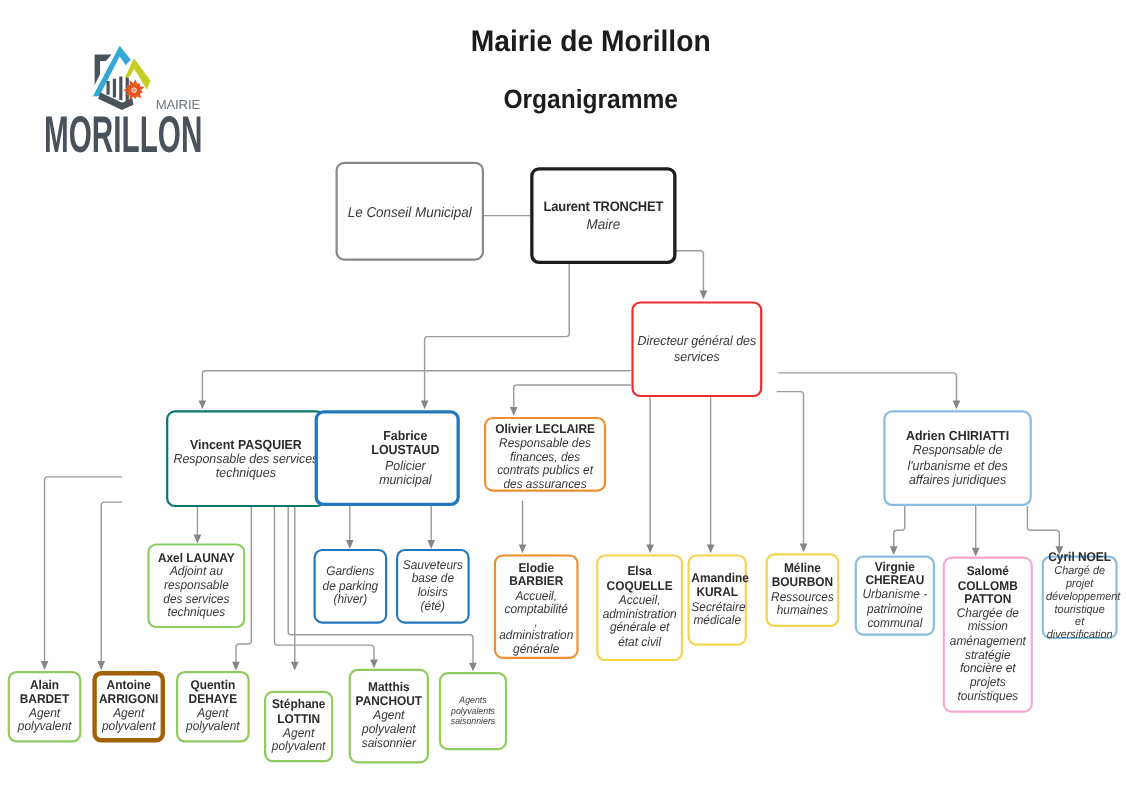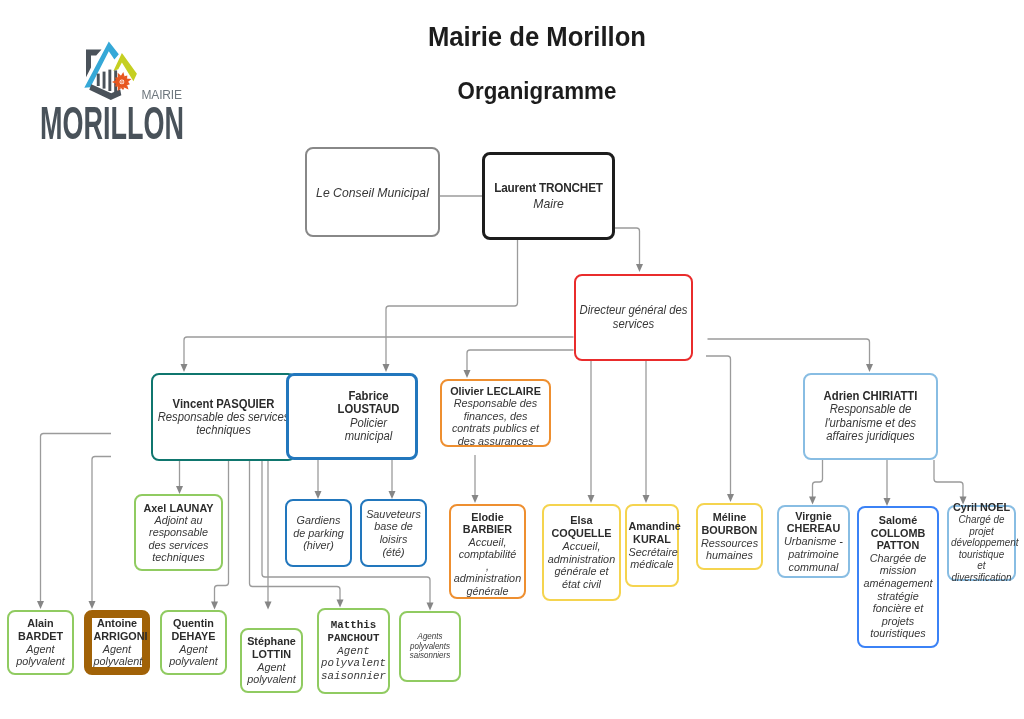--- a/index.html
+++ b/index.html
@@ -109,40 +109,40 @@
 <div class="box" style="left:625px;top:504px;width:54px;height:83px;border:2px solid #f5d44f;">
  <div class="t" style="font-size:11.5px;line-height:12.7px;"><span class="nm">Amandine<br>KURAL</span><br><span class="rl">Secrétaire<br>médicale</span></div>
   </div>
 <div class="box" style="left:696px;top:503px;width:67px;height:67px;border:2px solid #f5d44f;text-align:center;">
  <div class="t" style="font-size:11.5px;line-height:12.7px;"><span class="nm">Méline<br>BOURBON</span><br><span class="rl">Ressources<br>humaines</span></div>
   </div>
 
 <div class="box" style="left:777px;top:505px;width:73px;height:73px;border:2px solid #88bde3;">
  <div class="t" style="font-size:11.5px;line-height:12.7px;"><span class="nm">Virgnie<br>CHEREAU</span><br><span class="rl">Urbanisme -<br>patrimoine<br>communal</span></div>
   </div>
-<div class="box" style="left:857px;top:506px;width:82px;height:142px;border:2px solid #3b82f6;">
+<div class="box" style="left:857px;top:506px;width:82px;height:142px;border:2px solid #f9a8d4;">
  <div class="t" style="font-size:11.5px;line-height:12.6px;"><span class="nm">Salomé<br>COLLOMB<br>PATTON</span><br><span class="rl">Chargée de<br>mission<br>aménagement<br>stratégie<br>foncière et<br>projets<br>touristiques</span></div>
   </div>
 <div class="box" style="left:947px;top:505px;width:69px;height:76px;border:2px solid #88bde3;">
  <div class="t" style="font-size:10.5px;line-height:11.6px;"><span class="nm" style="font-size:11.5px;">Cyril NOEL</span><br><span class="rl">Chargé de<br>projet<br>développement<br>touristique<br>et<br>diversification</span></div>
   </div>
 
 <div class="box" style="left:7px;top:610px;width:67px;height:65px;border:2px solid #90cb61;">
  <div class="t" style="font-size:11.5px;line-height:12.7px;"><span class="nm">Alain<br>BARDET</span><br><span class="rl">Agent<br>polyvalent</span></div>
   </div>
-<div class="box" style="left:84px;top:610px;width:66px;height:65px;border:8px solid #a16207;">
+<div class="box" style="left:84px;top:610px;width:66px;height:65px;border:4px solid #a16207;">
  <div class="t" style="font-size:11.5px;line-height:12.7px;"><span class="nm">Antoine<br>ARRIGONI</span><br><span class="rl">Agent<br>polyvalent</span></div>
   </div>
 <div class="box" style="left:160px;top:610px;width:67px;height:65px;border:2px solid #90cb61;">
  <div class="t" style="font-size:11.5px;line-height:12.7px;"><span class="nm">Quentin<br>DEHAYE</span><br><span class="rl">Agent<br>polyvalent</span></div>
   </div>
 <div class="box" style="left:240px;top:628px;width:63px;height:65px;border:2px solid #90cb61;">
  <div class="t" style="font-size:11.5px;line-height:12.7px;"><span class="nm">Stéphane<br>LOTTIN</span><br><span class="rl">Agent<br>polyvalent</span></div>
   </div>
-<div class="box" style="left:317px;top:608px;width:73px;height:86px;border:2px solid #90cb61;font-family:Liberation Mono, monospace;">
+<div class="box" style="left:317px;top:608px;width:73px;height:86px;border:2px solid #90cb61;">
  <div class="t" style="font-size:11.5px;line-height:12.7px;"><span class="nm">Matthis<br>PANCHOUT</span><br><span class="rl">Agent<br>polyvalent<br>saisonnier</span></div>
   </div>
 <div class="box" style="left:399px;top:611px;width:62px;height:71px;border:2px solid #90cb61;">
  <div class="t rl" style="font-size:8.5px;line-height:9.5px;">Agents<br>polyvalents<br>saisonniers</div>
   </div>
 
 <svg style="position:absolute;left:0;top:0;" width="260" height="160" viewBox="0 0 260 160">
 <path d="M86,49.5 L101.5,49.5 L96.2,55.5 L91,55.5 L91,67.5 L86,77.2 Z" fill="#4a525a"></path>
 <path d="M84.3,87.8 L108.8,41.5 L118.8,54.2 L114.4,59.4 L108.8,51.3 L90.4,87.2 Z" fill="#35a8d7"></path>
 <path d="M113.4,70.9 L121.9,53.0 L136.9,73.7 L133.4,81.3 L121.9,62.4 L118.3,69.3 Z" fill="#c5cf21"></path>

